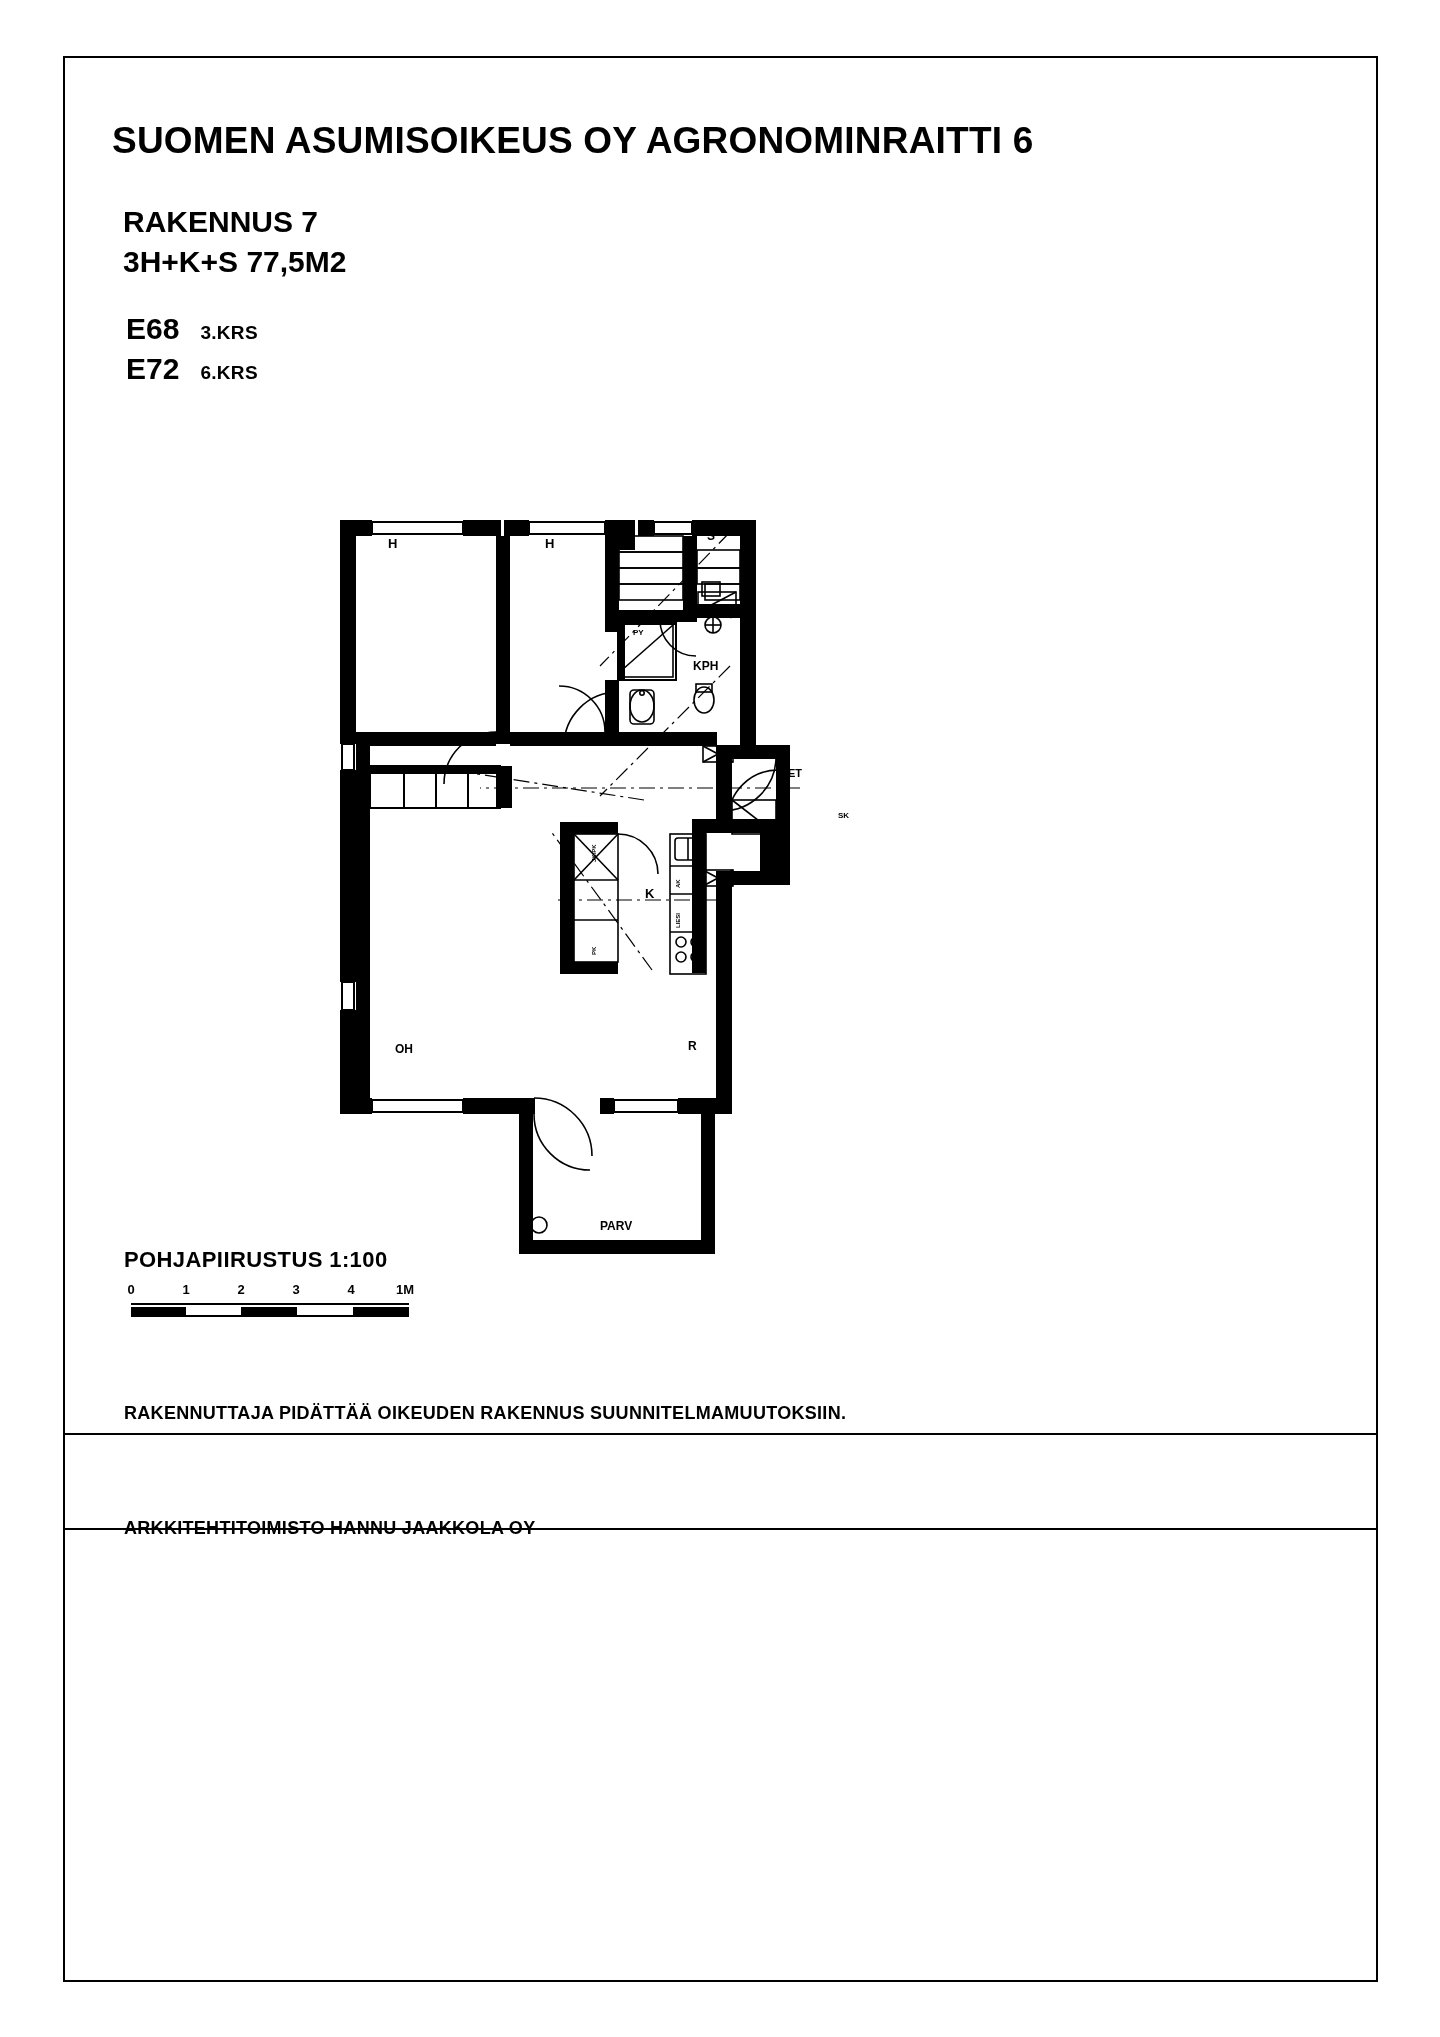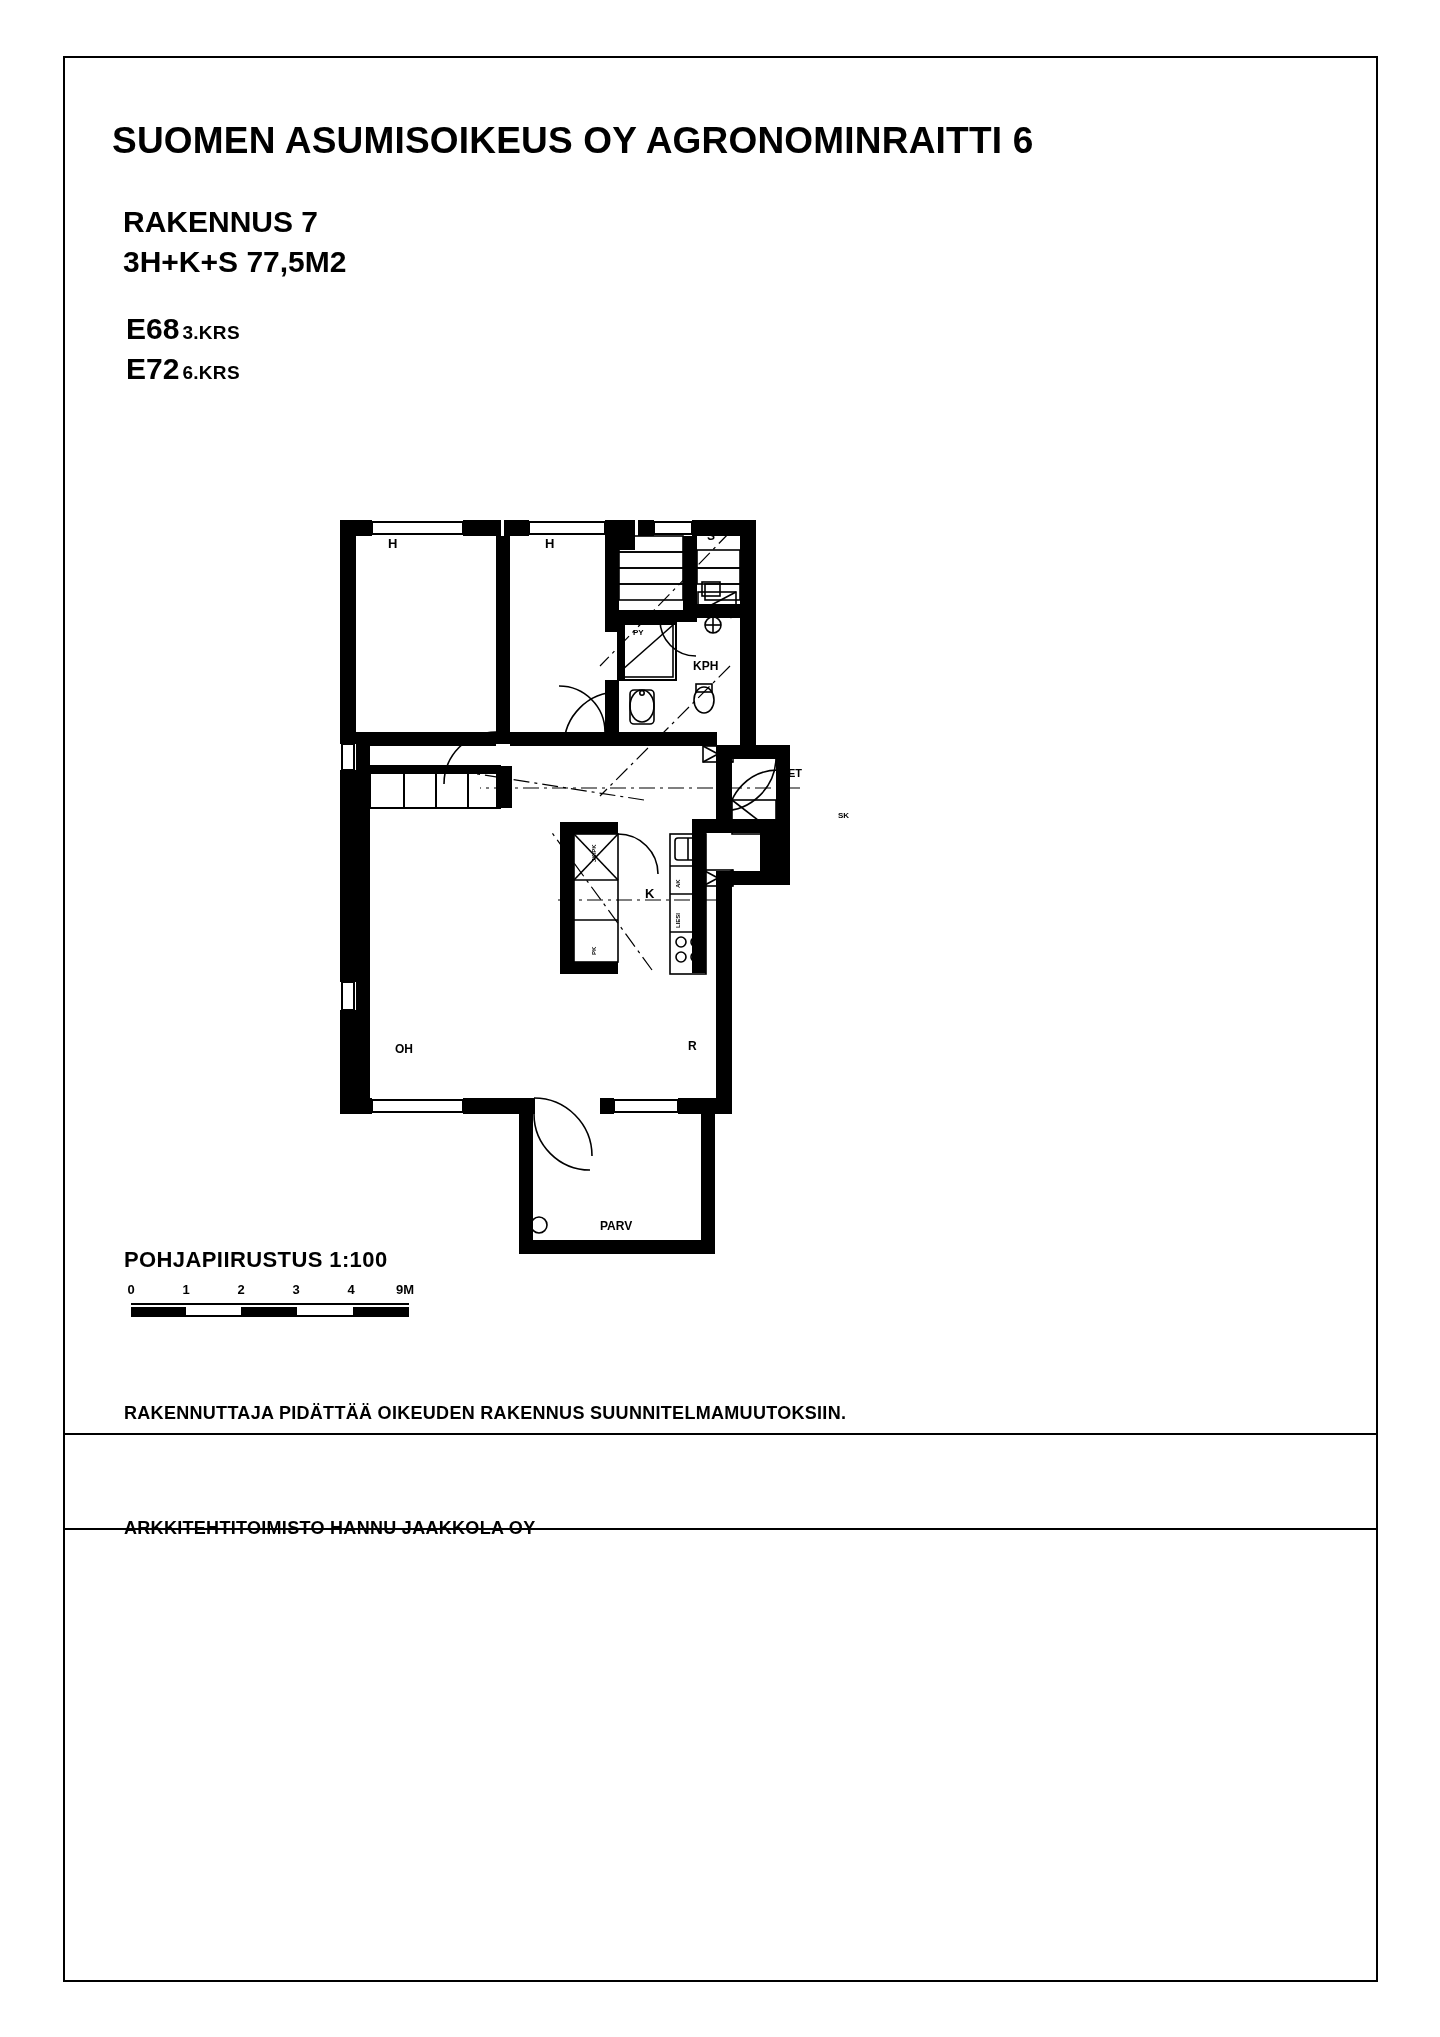--- a/index.html
+++ b/index.html
@@ -68,21 +68,21 @@
     left: 126px;
     font-size: 30px;
     font-weight: bold;
     white-space: nowrap;
   }
   .apt-1 { top: 312px; }
   .apt-2 { top: 352px; }
   .apt-line .floor {
     font-size: 19px;
     font-weight: bold;
-    margin-left: 3px;
+    margin-left: 21px;
     letter-spacing: 0.3px;
   }
 
   
   .scale-label {
     position: absolute;
     left: 124px;
     top: 1247px;
     font-size: 22px;
     font-weight: bold;
@@ -368,21 +368,21 @@
 </svg>
 </div>
 
 <div class="scale-label">POHJAPIIRUSTUS 1:100</div>
 <div class="scale-numbers">
   <span style="left:7px">0</span>
   <span style="left:62px">1</span>
   <span style="left:117px">2</span>
   <span style="left:172px">3</span>
   <span style="left:227px">4</span>
-  <span style="left:281px">9M</span>
+  <span style="left:281px">1M</span>
 </div>
 <div class="scale-bar">
   <i style="left:0px;width:55px"></i>
   <i style="left:110px;width:56px"></i>
   <i style="left:222px;width:56px"></i>
 </div>
 
 <div class="note-disclaimer">RAKENNUTTAJA PIDÄTTÄÄ OIKEUDEN RAKENNUS SUUNNITELMAMUUTOKSIIN.</div>
 <div class="note-architect">ARKKITEHTITOIMISTO HANNU JAAKKOLA OY</div>
 

